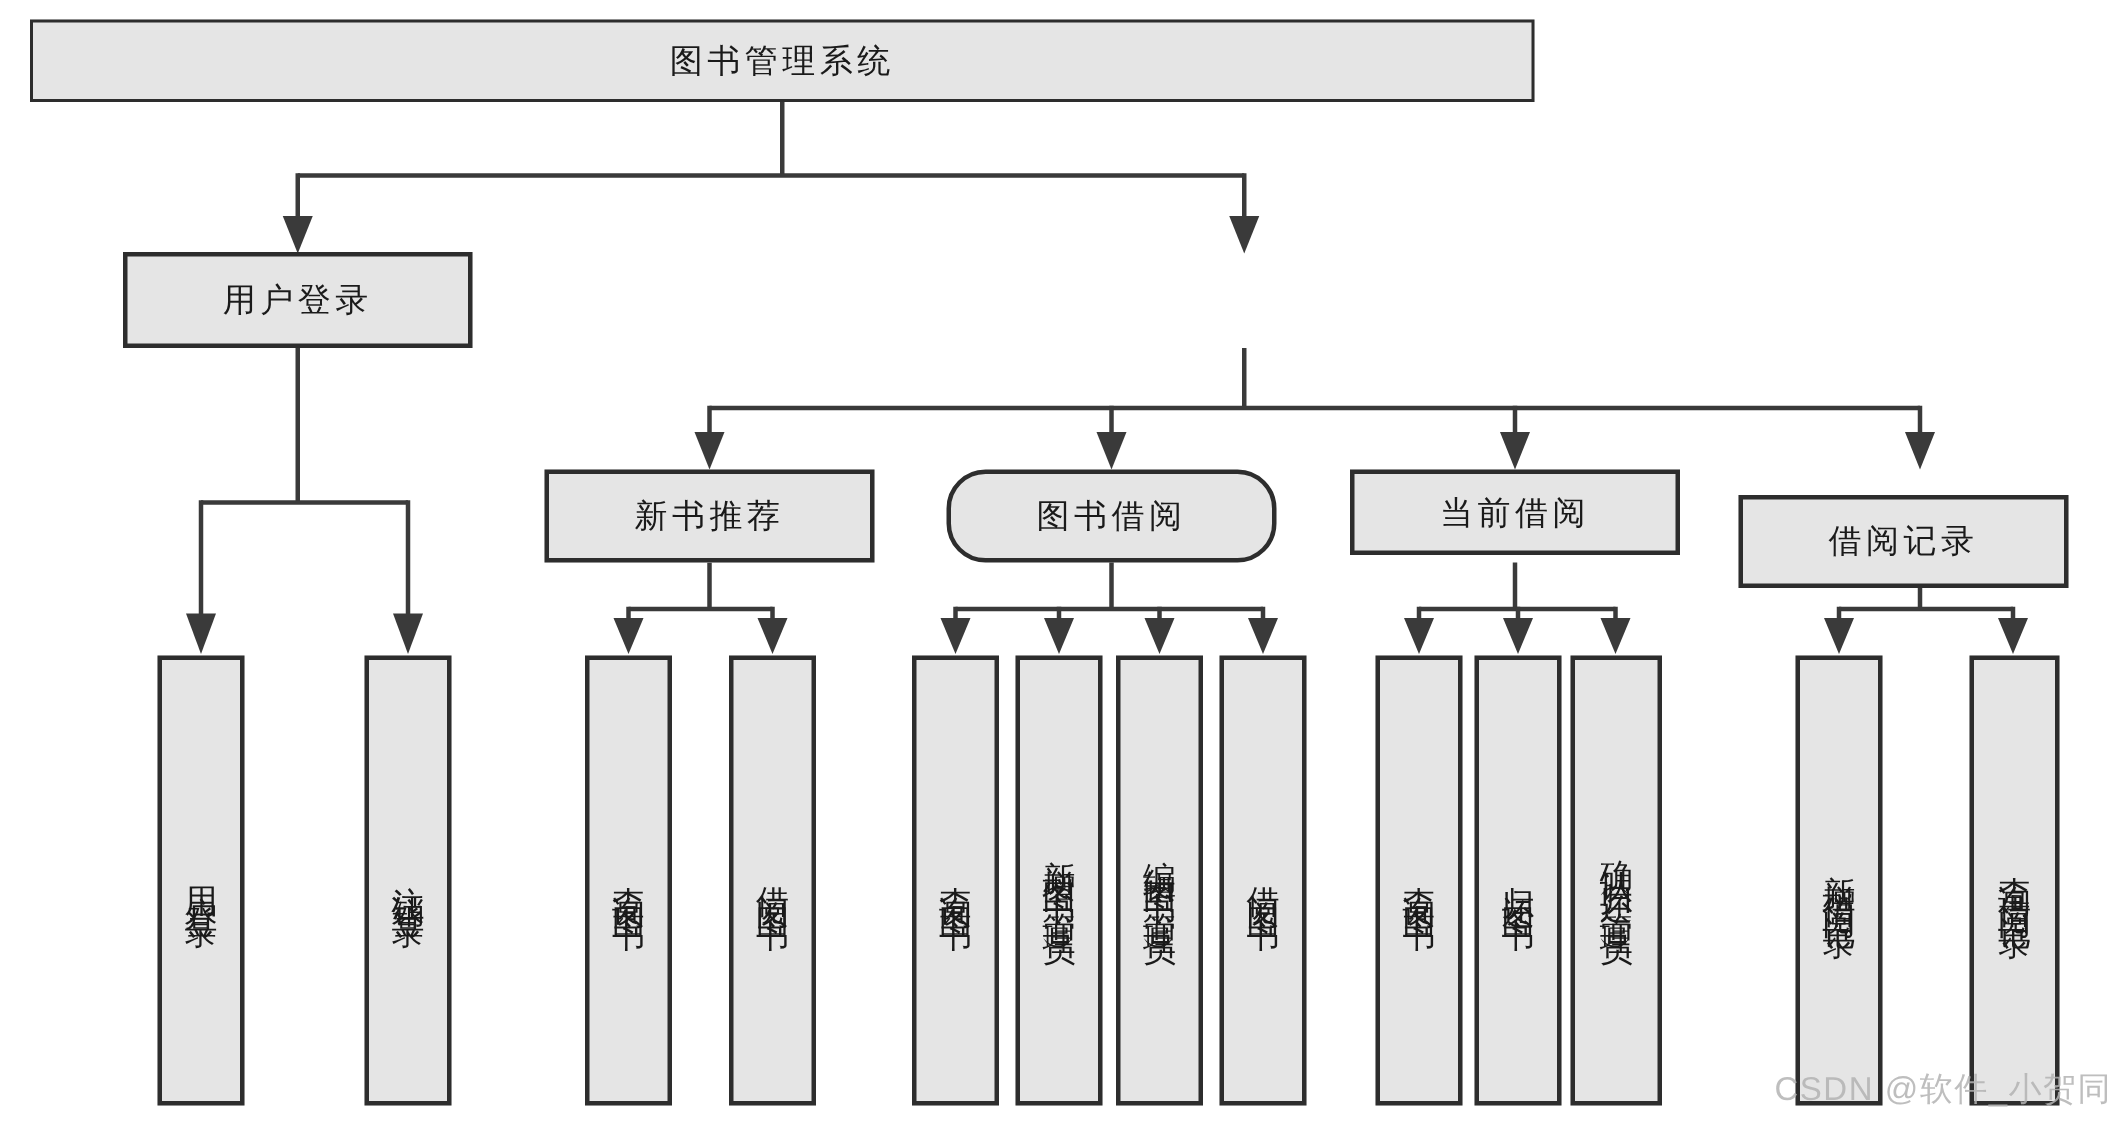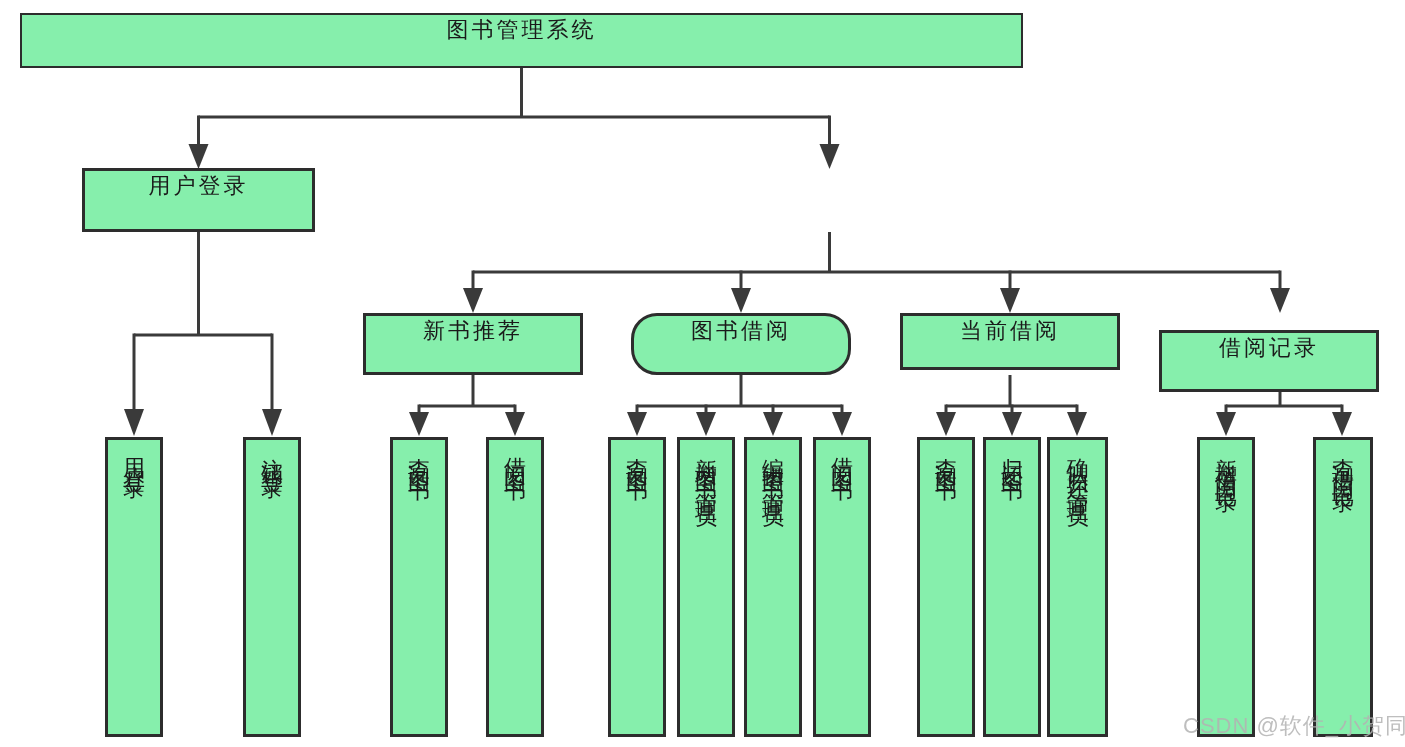--- a/index.html
+++ b/index.html
@@ -11,23 +11,24 @@
     font-family: "Liberation Sans", "DejaVu Sans", sans-serif;
     overflow: hidden;
   }
   #wires { position: absolute; left: 0; top: 0; }
   #wires path   { stroke: var(--line, #3a3a3a); stroke-width: 3; fill: none; }
   #wires line   { stroke: var(--line, #3a3a3a); stroke-width: 3; }
   #wires polygon{ fill: var(--line, #3a3a3a); stroke: none; }
   .box {
     position: absolute;
     box-sizing: border-box;
-    background: #86efac;
+    background: #e5e5e5;
     border: 3px solid var(--border, #2d2d2d);
     display: flex;
+    align-items: center;
     justify-content: center;
     font-size: 22px;
     letter-spacing: 3px;
     color: var(--text, #1a1a1a);
     white-space: nowrap;
   }
   .box.root { border-width: 2px; }
   .vbox span {
     writing-mode: vertical-rl;
     text-orientation: mixed;

